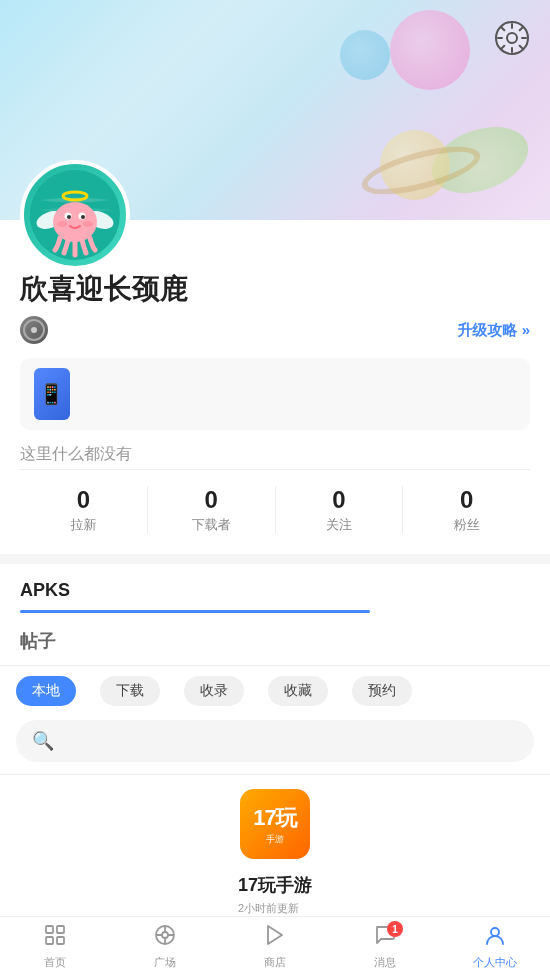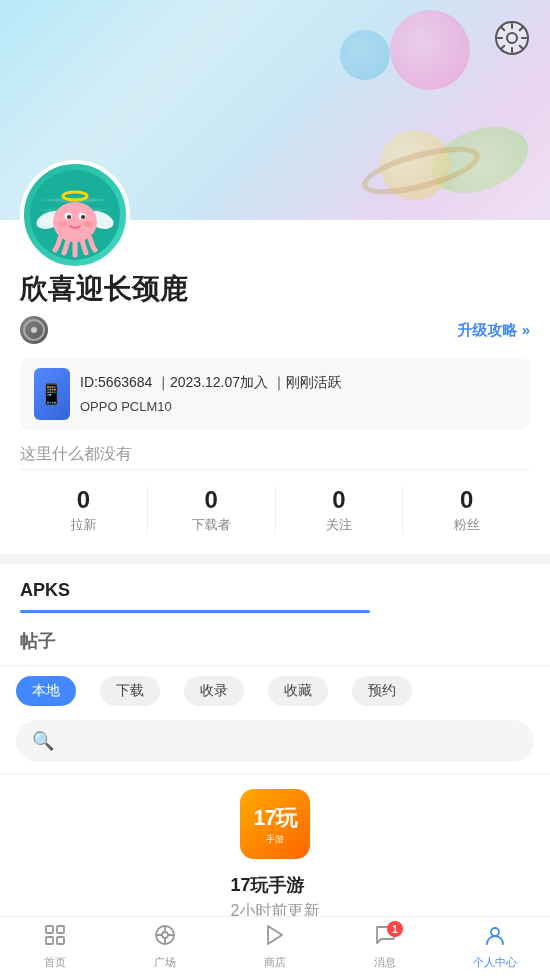--- a/index.html
+++ b/index.html
@@ -310,21 +310,21 @@
     .app-info {
       flex: 1;
     }
     .app-name {
       font-size: 18px;
       font-weight: bold;
       color: #222;
       margin-bottom: 4px;
     }
     .app-update {
-      font-size: 16px;
+      font-size: 11px;
       color: #999;
     }
     .upload-btn {
       background: #3b82f6;
       color: #fff;
       border: none;
       border-radius: 8px;
       padding: 10px 18px;
       font-size: 15px;
       font-weight: bold;
@@ -464,28 +464,20 @@
         <div class="level-badge-inner">
           <div class="level-badge-dot"></div>
         </div>
       </div>
       <div class="upgrade-link">升级攻略</div>
     </div>
 
     <div class="user-info-card">
       <div class="phone-icon-box">
         <span>📱</span>
-      </div>
-      <div class="user-info-text">
-        <div class="info-line1">
-          <span>ID:5663684</span>
-          ｜<span>2023.12.07加入</span>
-          ｜<span>刚刚活跃</span>
-        </div>
-        <div><span>OPPO PCLM10</span></div>
       </div>
     </div>
 
     <div class="empty-text">这里什么都没有</div>
 
     <div class="stats-row">
       <div class="stat-item">
         <span class="stat-number">0</span>
         <span class="stat-label">拉新</span>
       </div>

